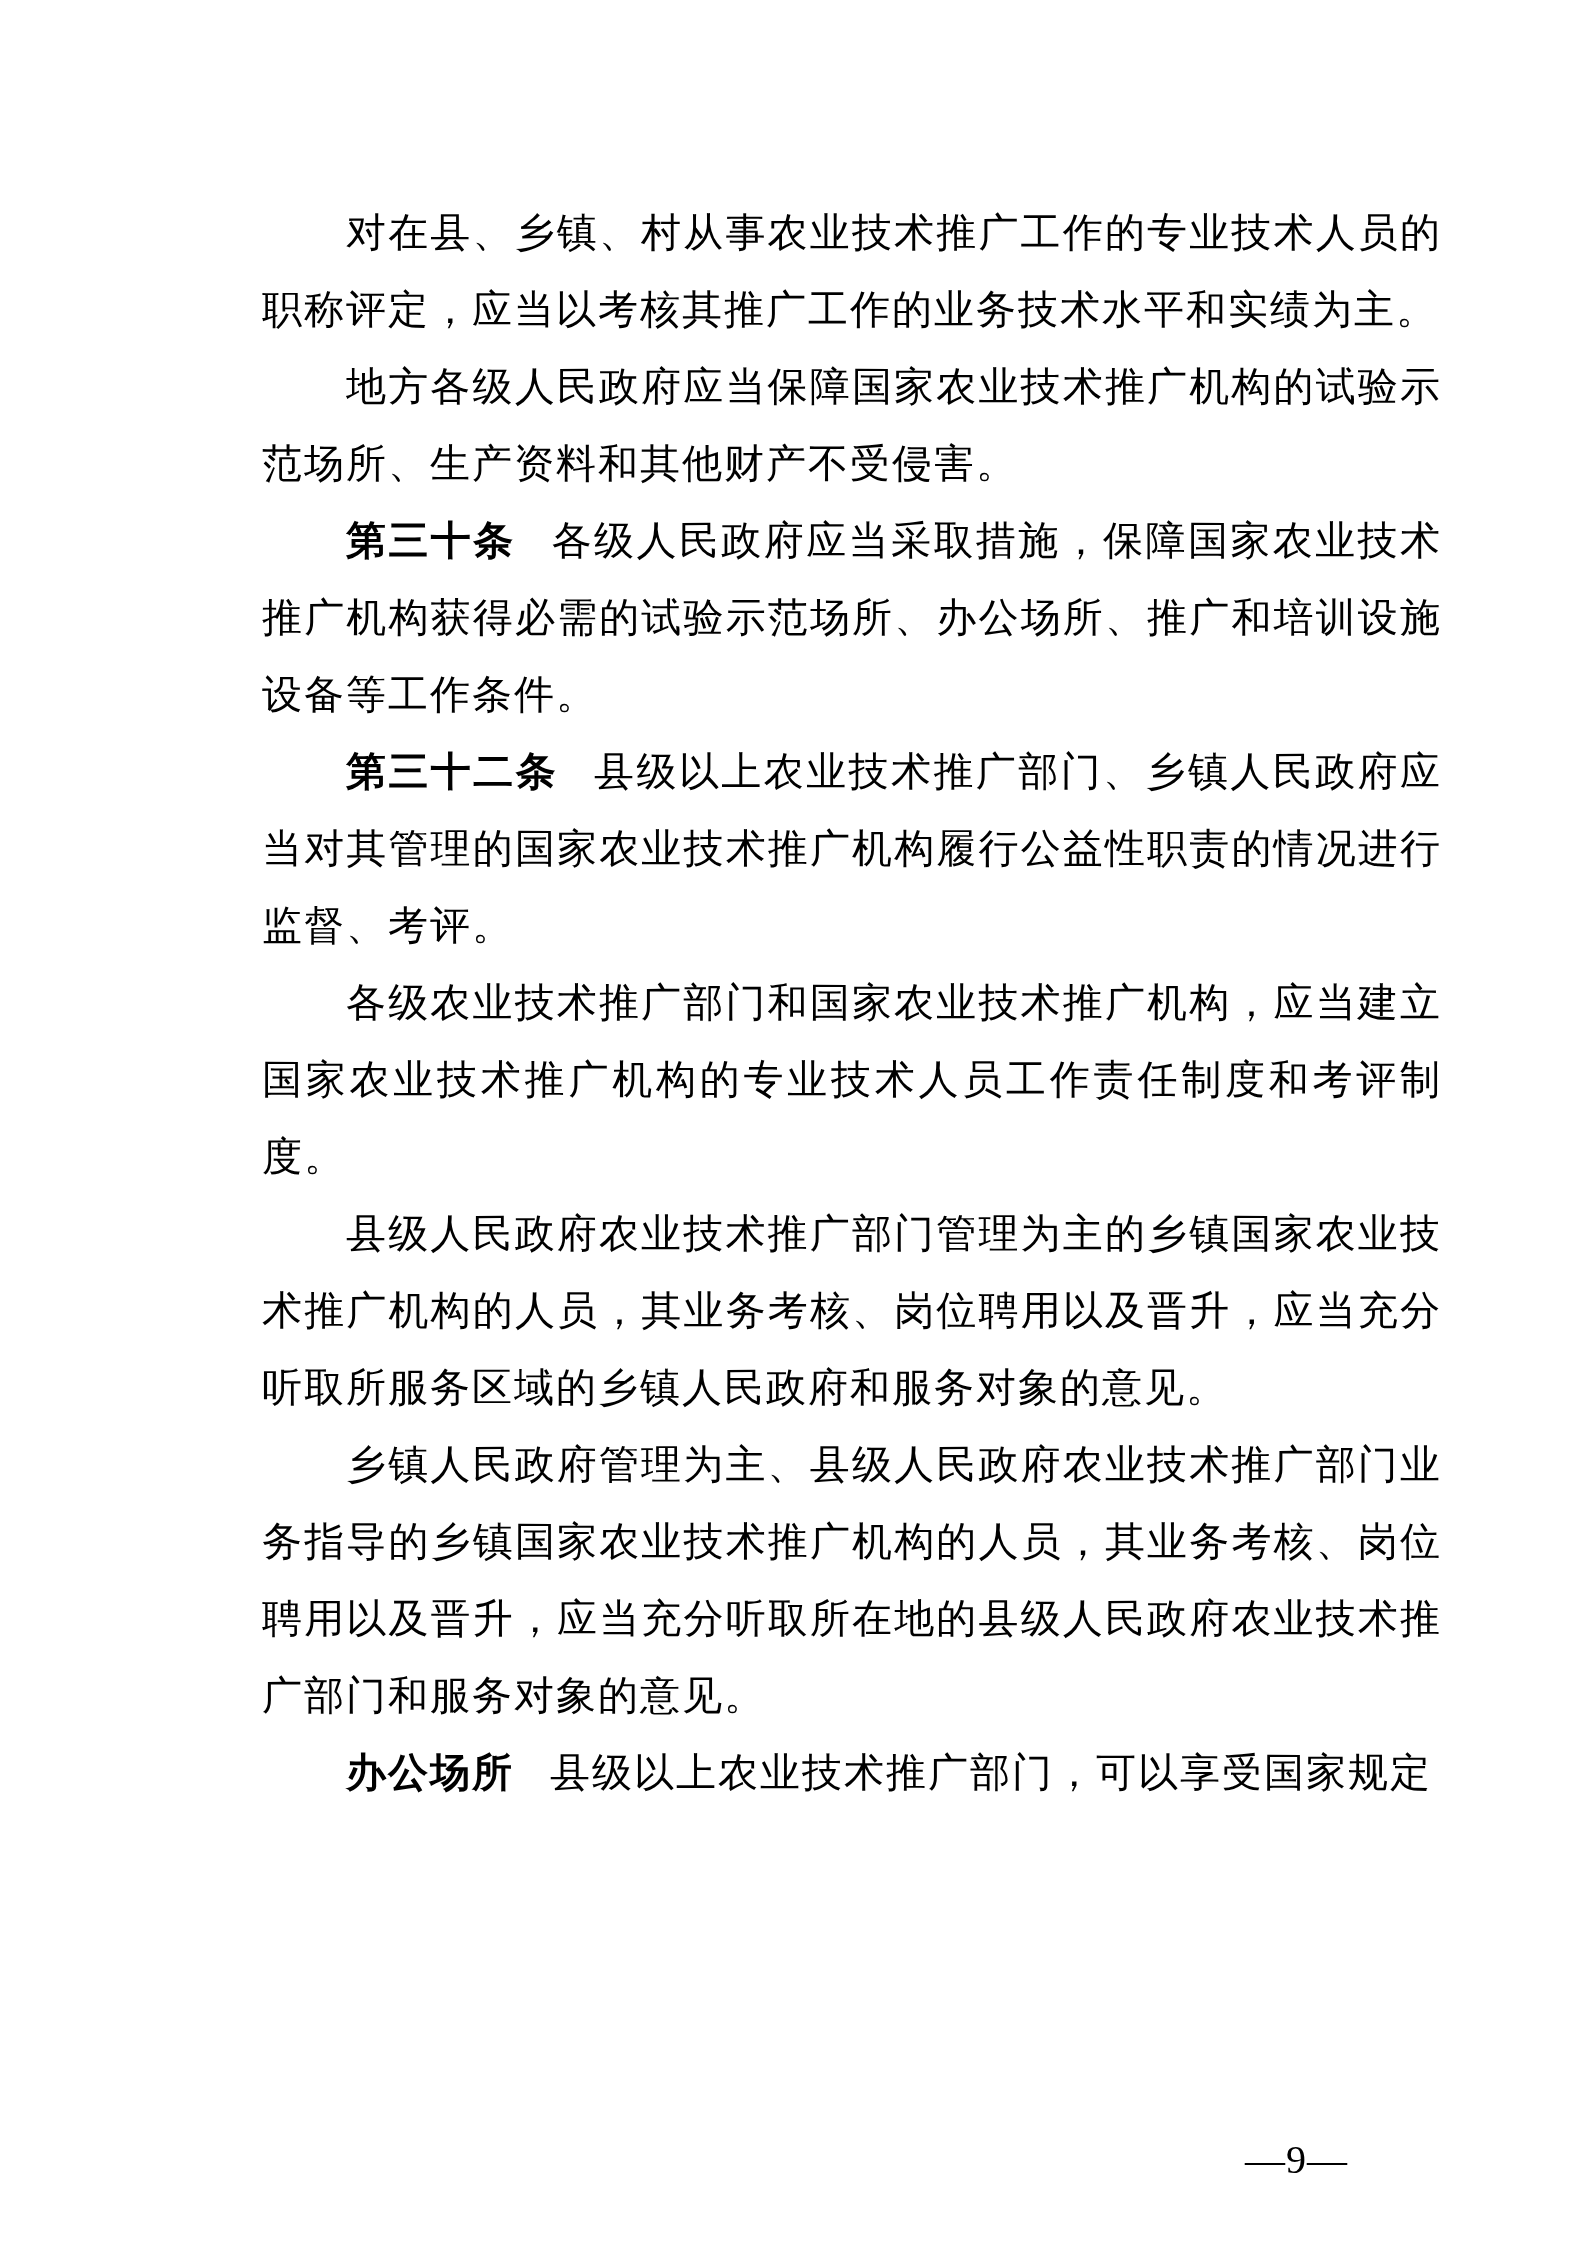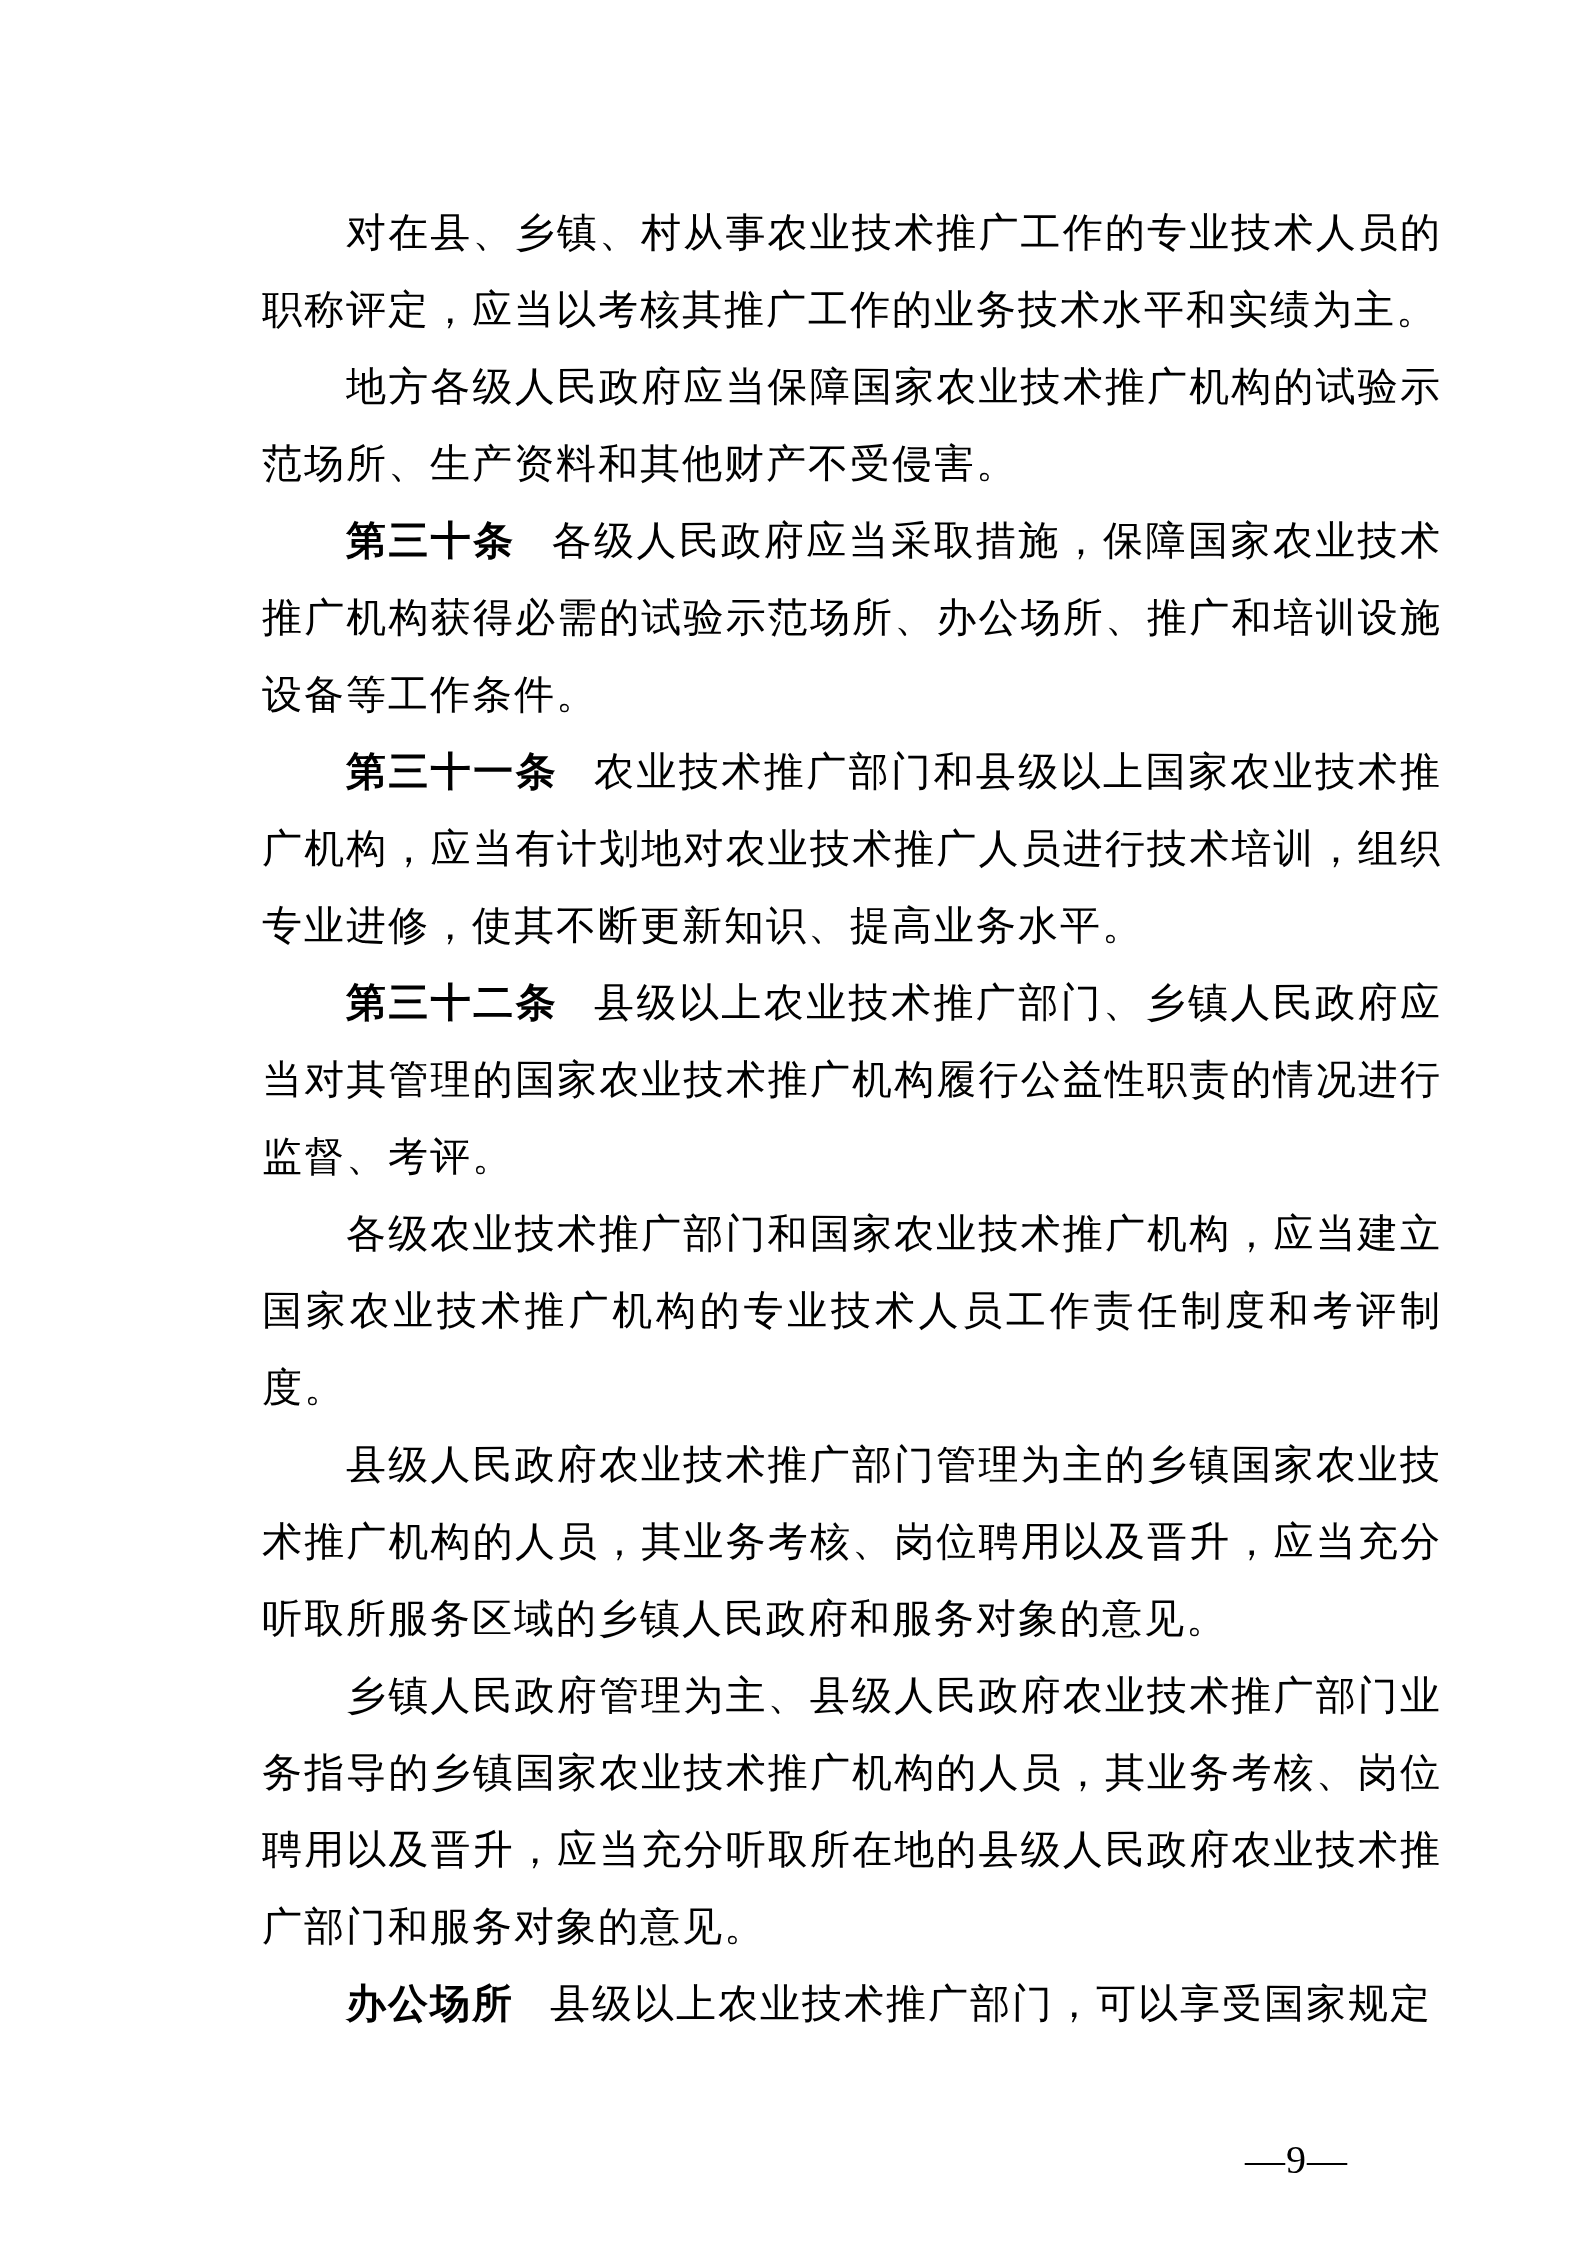--- a/index.html
+++ b/index.html
@@ -50,21 +50,20 @@
 
 <div class="page">
   <main class="content">
 
     <p><span>对在县、乡镇、村从事农业技术推广工作的专业技术人员的职称评定，应当以考核其推广工作的业务技术水平和实绩为主。</span></p>
 
     <p><span>地方各级人民政府应当保障国家农业技术推广机构的试验示范场所、生产资料和其他财产不受侵害。</span></p>
 
     <p><span class="article-heading">第三十条</span><span>各级人民政府应当采取措施，保障国家农业技术推广机构获得必需的试验示范场所、办公场所、推广和培训设施设备等工作条件。</span></p>
 
-    <p><span class="article-heading">第三十一条</span><span>农业技术推广部门和县级以上国家农业技术推广机构，应当有计划地对农业技术推广人员进行技术培训，组织专业进修，使其不断更新知识、提高业务水平。</span></p>
 
     <p><span class="article-heading">第三十二条</span><span>县级以上农业技术推广部门、乡镇人民政府应当对其管理的国家农业技术推广机构履行公益性职责的情况进行监督、考评。</span></p>
 
     <p><span>各级农业技术推广部门和国家农业技术推广机构，应当建立国家农业技术推广机构的专业技术人员工作责任制度和考评制度。</span></p>
 
     <p><span>县级人民政府农业技术推广部门管理为主的乡镇国家农业技术推广机构的人员，其业务考核、岗位聘用以及晋升，应当充分听取所服务区域的乡镇人民政府和服务对象的意见。</span></p>
 
     <p><span>乡镇人民政府管理为主、县级人民政府农业技术推广部门业务指导的乡镇国家农业技术推广机构的人员，其业务考核、岗位聘用以及晋升，应当充分听取所在地的县级人民政府农业技术推广部门和服务对象的意见。</span></p>
 
     <p><span class="article-heading">办公场所</span><span>县级以上农业技术推广部门，可以享受国家规定</span></p>

